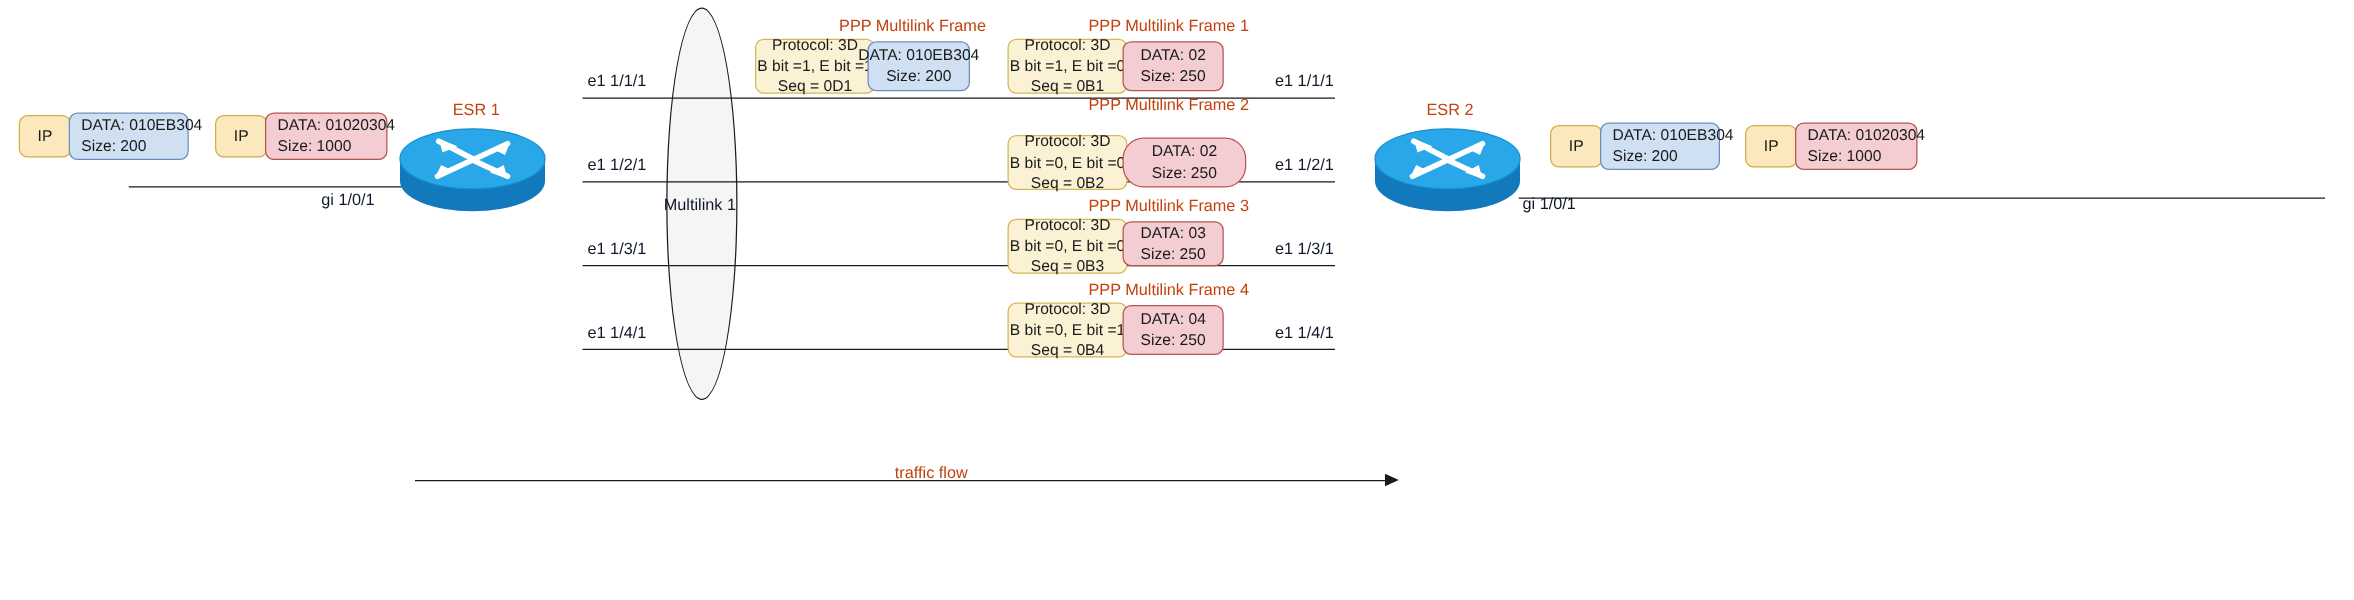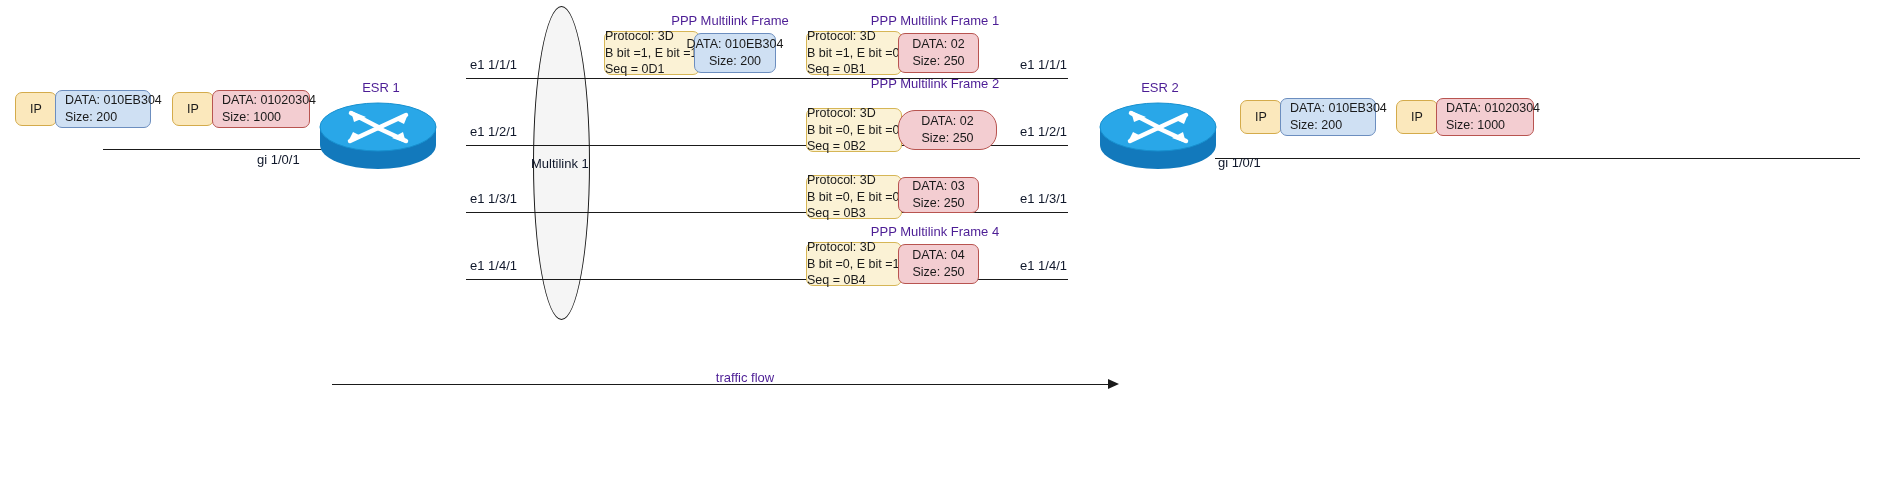--- a/index.html
+++ b/index.html
@@ -4,35 +4,35 @@
 <style>
   html,body{margin:0;padding:0;background:#ffffff;}
   body{width:1883px;height:480px;position:relative;overflow:hidden;
        font-family:"Liberation Sans","DejaVu Sans",sans-serif;color:#1a1a1a;}
   .canvas{position:absolute;left:0;top:0;width:1883px;height:480px;}
 
   .abs{position:absolute;}
 
   
   .lbl{font-size:13px;color:#0f172a;white-space:nowrap;}
-  .lbl-c{font-size:13px;color:#4c1d95;white-space:nowrap;text-align:center;}
+  .lbl-c{font-size:13px;color:#c2410c;white-space:nowrap;text-align:center;}
 
   
   .hline{position:absolute;height:0;border-top:1.6px solid #1a1a1a;}
 
   
   .pkt{position:absolute;box-sizing:border-box;border-radius:7px;
        border:1.3px solid #b8a158;display:flex;flex-direction:column;
        justify-content:center;font-size:12.5px;line-height:1.35;}
   .pkt .ln{white-space:nowrap;}
   .p-ip{background:#fbe8bc;border-color:#d4ab4b;align-items:center;text-align:center;}
   .p-blue{background:#cfe0f3;border-color:#6c8ebf;padding-left:9px;}
   .p-red{background:#f3cdd1;border-color:#b85450;padding-left:9px;}
   .p-red-c{background:#f3cdd1;border-color:#b85450;align-items:center;text-align:center;}
-  .p-yellow-c{background:#fbf2d5;border-color:#d6b656;align-items:flex-start;text-align:center;}
+  .p-yellow-c{background:#fbf2d5;border-color:#d6b656;align-items:center;text-align:center;}
 
   
   .ellipse{position:absolute;background:#f5f5f5;border:1.4px solid #1a1a1a;
            border-radius:50%;}
 
   
   .router{position:absolute;}
   .router svg{display:block;}
 
   
@@ -128,20 +128,21 @@
   </div>
   <div class="pkt p-red-c abs" style="left:898px;top:110px;width:99px;height:40px;border-radius:17px;">
     <div class="ln">DATA: 02</div>
     <div class="ln">Size: 250</div>
   </div>
 
   <div class="lbl abs" style="left:470px;top:191px;">e1 1/3/1</div>
   <div class="hline" style="left:466px;top:212px;width:602px;"></div>
   <div class="lbl abs" style="left:1020px;top:191px;">e1 1/3/1</div>
 
+  <div class="lbl-c abs" style="left:805px;top:157px;width:260px;">PPP Multilink Frame 3</div>
   <div class="pkt p-yellow-c abs" style="left:806px;top:175px;width:96px;height:44px;">
     <div class="ln">Protocol: 3D</div>
     <div class="ln">B bit =0, E bit =0</div>
     <div class="ln">Seq = 0B3</div>
   </div>
   <div class="pkt p-red-c abs" style="left:898px;top:177px;width:81px;height:36px;">
     <div class="ln">DATA: 03</div>
     <div class="ln">Size: 250</div>
   </div>
 

